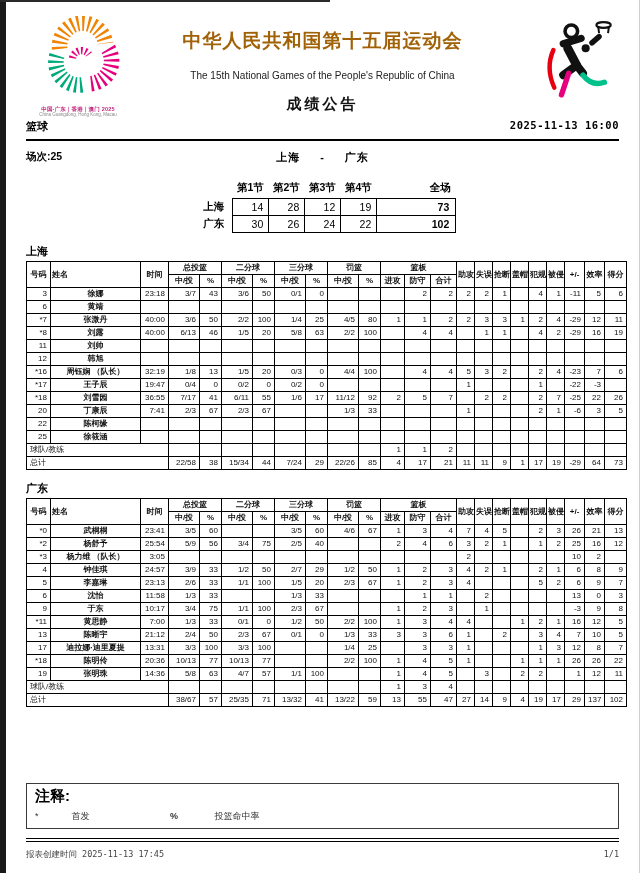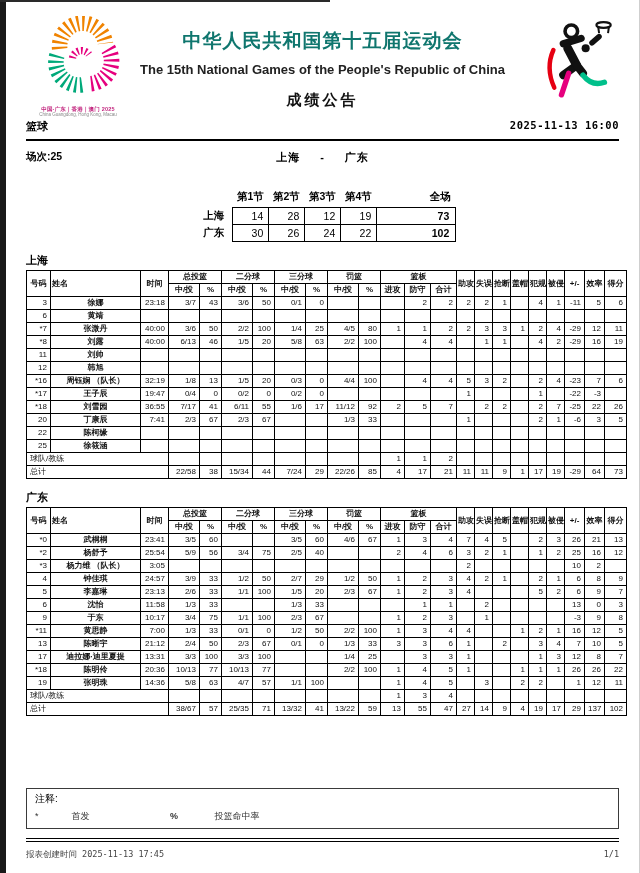--- a/index.html
+++ b/index.html
@@ -9,22 +9,22 @@
         border-right:1px solid #cfcfcf;}
   .scan-edge{position:absolute;left:0;top:0;width:6px;height:100%;background:#191919;}
   .scan-top{position:absolute;left:0;top:0;width:330px;height:2px;background:#2a2a2a;}
 
   
   .hdr{display:flex;justify-content:space-between;align-items:flex-start;margin-top:4px;}
   .emblem-wrap{width:104px;text-align:center;}
   .emblem-cap{font-size:5.5px;color:#c2257e;font-weight:bold;letter-spacing:.2px;line-height:6px;}
   .emblem-cap-en{font-size:4.5px;color:#8a8a8a;line-height:5px;}
   .hdr-center{flex:1;text-align:center;padding-top:12px;}
-  .t-cn{font-size:19px;font-weight:bold;letter-spacing:1px;color:#0f766e;}
-  .t-en{font-size:13px;font-weight:bold;color:#222;margin-top:8px;}
+  .t-cn{font-size:19px;font-weight:bold;letter-spacing:1px;color:#a16207;}
+  .t-en{font-size:10px;font-weight:normal;color:#222;margin-top:16px;}
   .t-bul{font-size:15px;font-weight:bold;letter-spacing:3px;margin-top:14px;color:#111;}
   .picto-wrap{width:104px;text-align:right;}
 
   
   .row-sport{display:flex;justify-content:space-between;font-weight:bold;font-size:11px;margin-top:2px;text-align:center;}
   .dtm{font-family:"DejaVu Sans Mono","Liberation Mono",monospace;font-size:10.5px;letter-spacing:.5px;}
   .row-group{display:grid;grid-template-columns:1fr 1fr 1fr;font-weight:bold;font-size:11px;margin-top:8px;}
   .row-group .c{text-align:center;}
   .row-group .r{text-align:right;}
   .thickline{border-top:2.5px solid #000;margin-top:5px;}
@@ -32,41 +32,41 @@
   
   .row-match{display:grid;grid-template-columns:1fr 1.1fr 1fr;margin-top:9px;font-size:10.5px;gap:8px;}
   .match-no{font-weight:bold;}
   .vs{text-align:center;font-weight:bold;font-size:11px;letter-spacing:1px;}
   .vs span{margin:0 10px;}
   .officials{margin-top:8px;font-size:10px;line-height:19px;}
   .officials .lbl{font-weight:bold;color:#111;}
   .officials .nm{color:#777;margin-left:10px;margin-right:40px;}
 
   
-  .qwrap{display:flex;justify-content:center;margin-top:17px;}
+  .qwrap{display:flex;justify-content:center;margin-top:8px;}
   table.qtable{border-collapse:collapse;}
   table.qtable td,table.qtable th{font-size:10.5px;height:17px;box-sizing:border-box;}
   .qhead th{border:none;font-weight:bold;text-align:right;padding:0 5px 2px 0;}
   .qname{border:none !important;font-weight:bold;text-align:right;padding-right:8px;width:44px;}
   .qcell{border:1px solid #000;width:36px;text-align:right;padding-right:5px;}
   .qtot{border:1px solid #000;width:79px;text-align:right;padding-right:6px;font-weight:bold;}
 
   
   .team-title{font-weight:bold;font-size:11px;margin:11px 0 2px 0;}
   table.stats{border-collapse:collapse;table-layout:fixed;width:600px;border:1.5px solid #000;}
   table.stats th,table.stats td{border:1px solid #000;font-size:8px;height:13px;box-sizing:border-box;
       padding:0 3px;text-align:right;overflow:hidden;white-space:nowrap;color:#111;}
   table.stats th{font-weight:bold;text-align:center;padding:0 1px;}
   tbody.players td:nth-child(2){text-align:center;font-weight:bold;}
   tbody.special td:first-child{text-align:left;}
 
   
   .footer-block{margin-top:auto;}
   .notes{border:1.5px solid #3a3a3a;padding:3px 8px 5px 8px;font-size:9px;}
-  .notes .nlabel{font-weight:normal;font-size:10px;}
+  .notes .nlabel{font-weight:bold;font-size:15px;}
   .notes .nline{margin-top:4px;color:#333;}
   .notes .star{display:inline-block;width:34px;}
   .notes .sdesc{display:inline-block;width:96px;}
   .notes .pct{display:inline-block;width:42px;font-weight:bold;}
   .dblline{height:2px;border-top:1px solid #000;border-bottom:1px solid #000;margin-top:9px;}
   .foot{display:flex;justify-content:space-between;font-size:8.5px;color:#444;margin-top:7px;
         font-family:"DejaVu Sans Mono","Liberation Mono",monospace;}
 </style>
 </head>
 <body>

